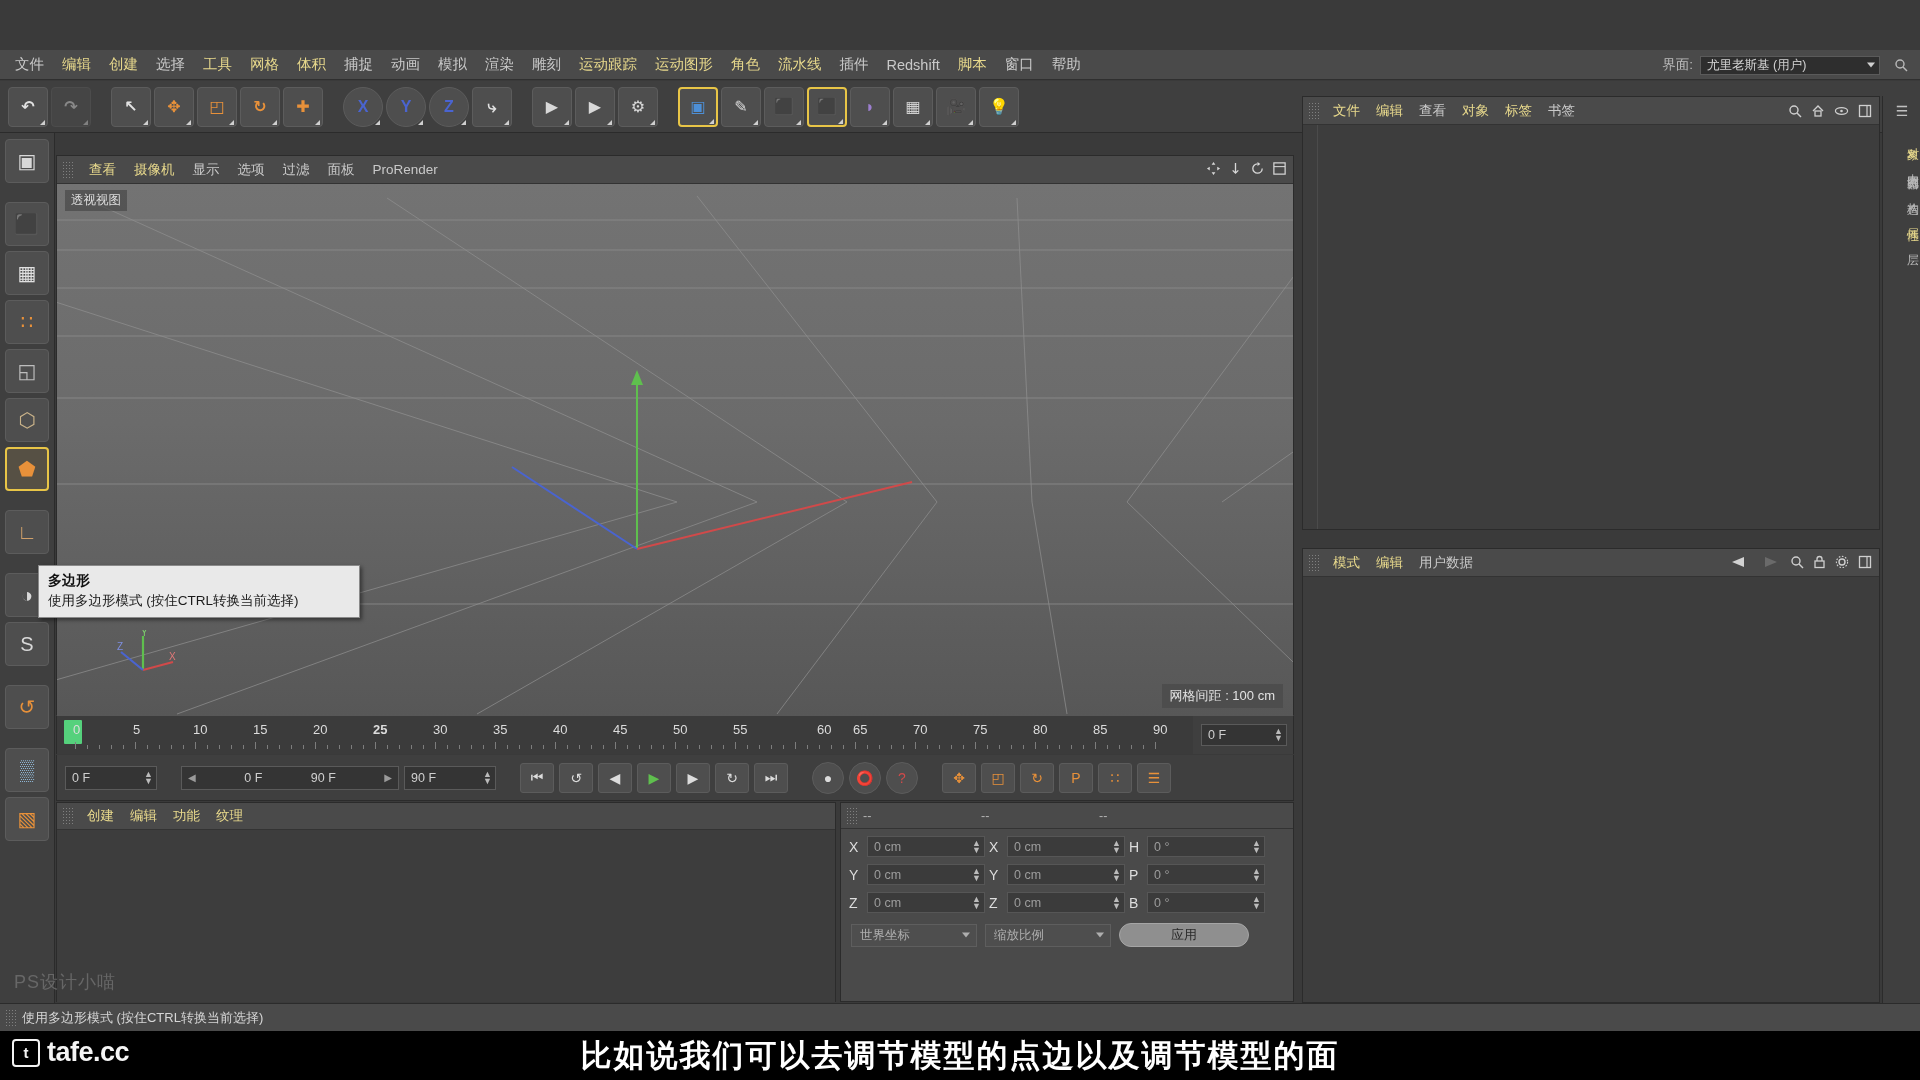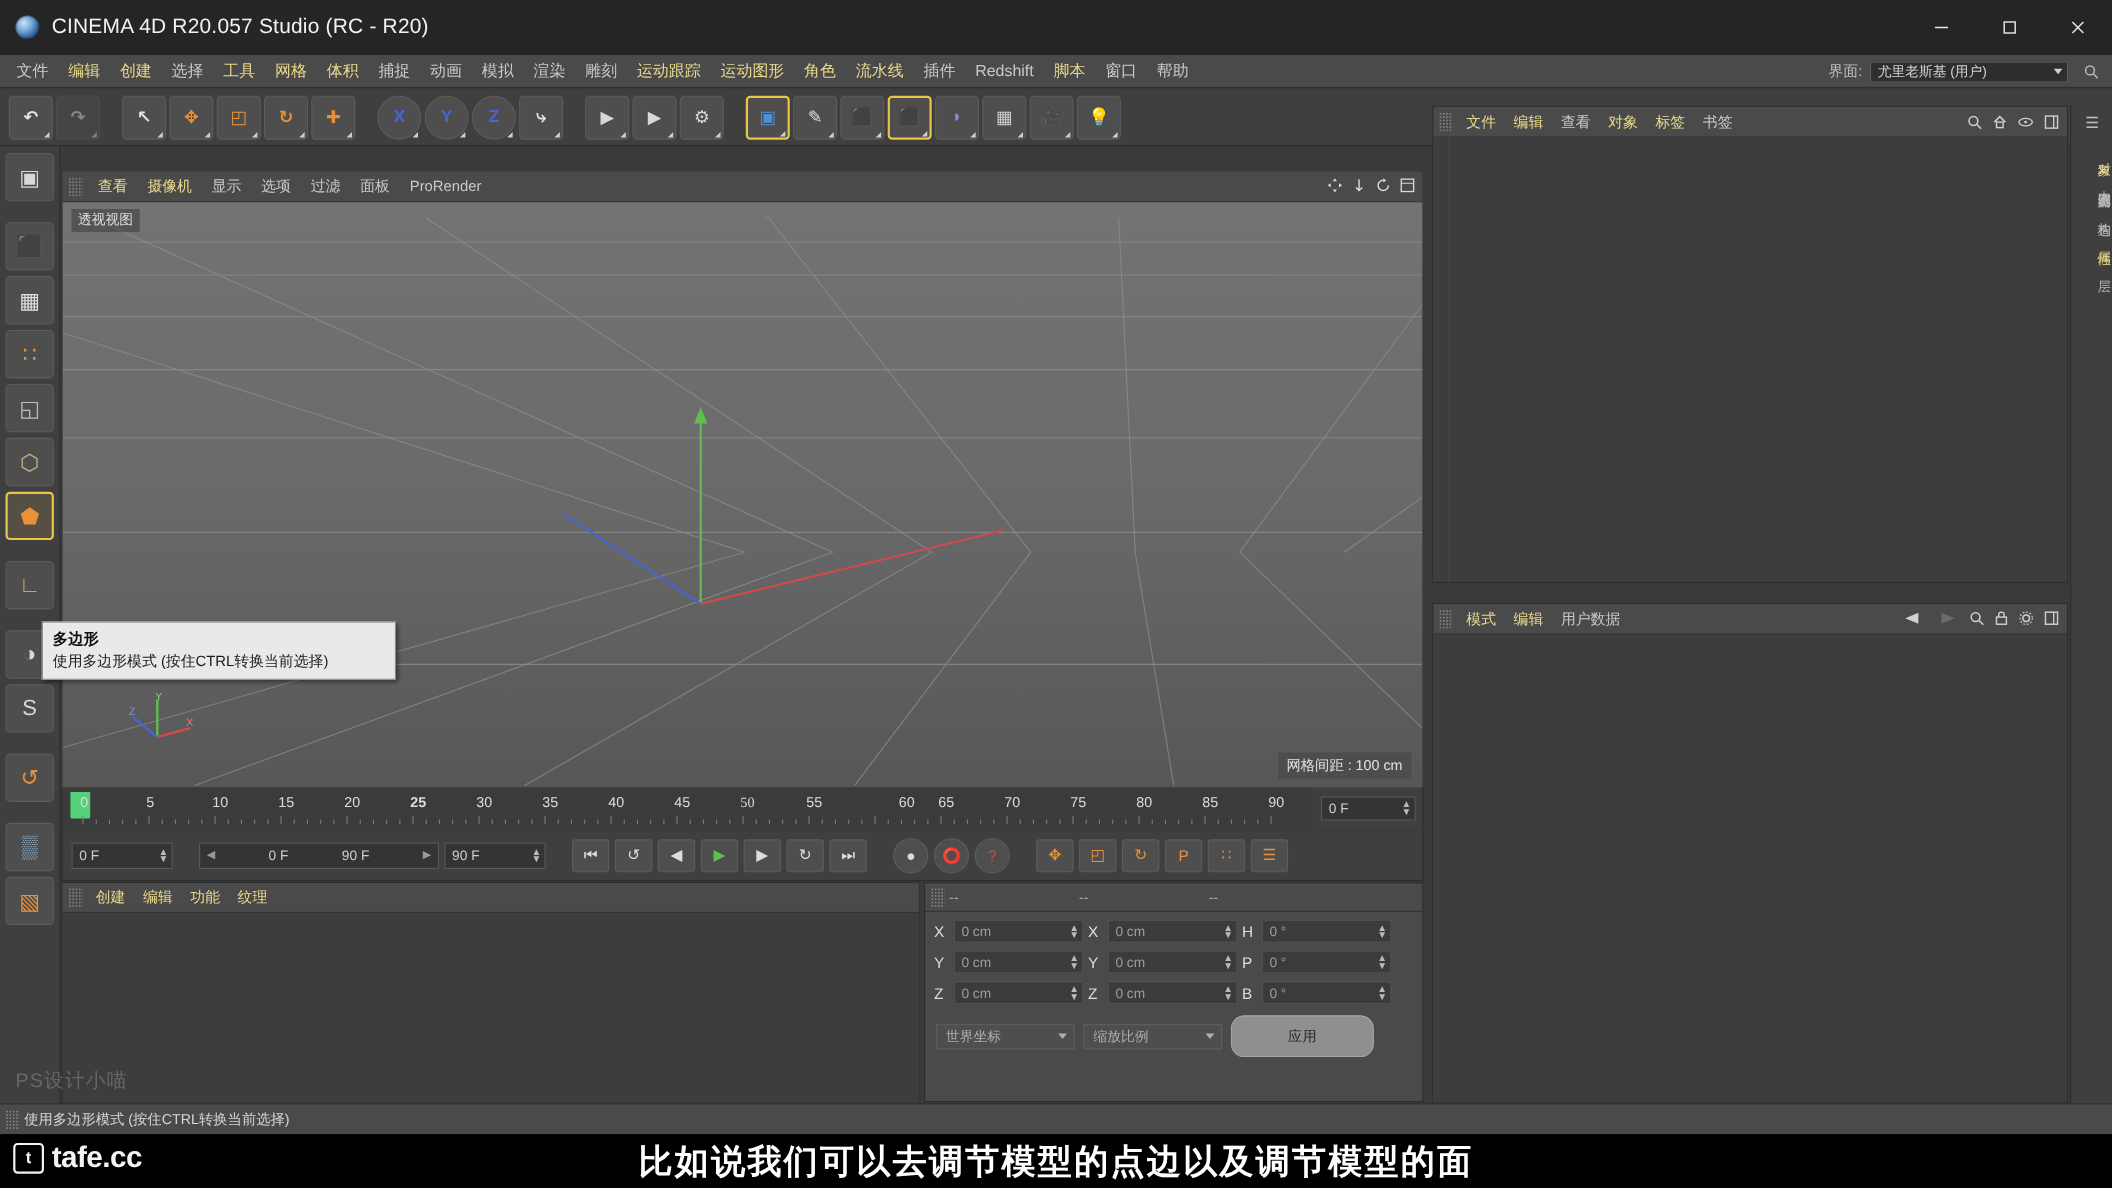--- a/index.html
+++ b/index.html
@@ -186,21 +186,21 @@
   .cp-inp{
     width:118px;height:21px;background:#3b3b3b;border:1px solid #565656;
     color:#9d9d9d;font-size:12.5px;display:flex;align-items:center;padding-left:6px;position:relative;flex:none;
   }
   .cp-bot{ display:flex;align-items:center;gap:8px;padding:3px 8px 0 10px; }
   .cp-sel{
     width:126px;height:23px;background:#4e4e4e;border:1px solid #5e5e5e;color:#aeaeae;
     font-size:12.5px;display:flex;align-items:center;padding-left:8px;position:relative;flex:none;
   }
   .cp-apply{
-    width:130px;height:38px;background:#8f8f8f;border:1px solid #a5a5a5;border-radius:12px;
+    width:130px;height:24px;background:#8f8f8f;border:1px solid #a5a5a5;border-radius:12px;
     color:#2a2a2a;font-size:13px;display:flex;align-items:center;justify-content:center;flex:none;
   }
 
   
   .objpanel{
     position:absolute;left:1302px;top:96px;width:578px;height:434px;
     background:#4a4a4a;border:1px solid #2b2b2b;
   }
   .op-head{ height:28px;display:flex;align-items:center;border-bottom:1px solid #333;position:relative; }
   .op-body{ height:404px;background:#3d3d3d;position:relative; }
@@ -259,42 +259,20 @@
     display:flex;align-items:center;justify-content:center;
     color:#fff;font-size:31px;font-weight:bold;letter-spacing:2px;
     text-shadow:0 0 2px #000,1px 1px 2px #000;
   }
 </style>
 </head>
 <body>
 
 <div id="app">
 
-  <div class="titlebar">
-    <div class="title-logo"></div>
-    <div class="title-text">CINEMA 4D R20.057 Studio (RC - R20)</div>
-    <div class="win-btns">
-      <div class="win-btn">
-        <svg width="16" height="16" viewBox="0 0 16 16">
-            <line x1="2" y1="8" x2="14" y2="8" stroke="#e8e8e8" stroke-width="1.3"></line>
-          </svg>
-      </div>
-      <div class="win-btn">
-        <svg width="16" height="16" viewBox="0 0 16 16">
-            <rect x="3" y="3" width="10" height="10" fill="none" stroke="#e8e8e8" stroke-width="1.3"></rect>
-          </svg>
-      </div>
-      <div class="win-btn close">
-        <svg width="16" height="16" viewBox="0 0 16 16">
-            <line x1="3" y1="3" x2="13" y2="13" stroke="#e8e8e8" stroke-width="1.4"></line>
-            <line x1="13" y1="3" x2="3" y2="13" stroke="#e8e8e8" stroke-width="1.4"></line>
-          </svg>
-      </div>
-    </div>
-  </div>
 
   <div class="menubar" id="menubar">
     <div class="menu-item first">文件</div>
       <div class="menu-item hl">编辑</div>
       <div class="menu-item hl">创建</div>
       <div class="menu-item">选择</div>
       <div class="menu-item hl">工具</div>
       <div class="menu-item hl">网格</div>
       <div class="menu-item hl">体积</div>
       <div class="menu-item">捕捉</div>
@@ -578,21 +556,21 @@
     <div class="tl-tick" style="left: 16px;">0</div>
         <div class="tl-tick" style="left: 76px;">5</div>
         <div class="tl-tick" style="left: 136px;">10</div>
         <div class="tl-tick" style="left: 196px;">15</div>
         <div class="tl-tick" style="left: 256px;">20</div>
         <div class="tl-tick" style="left: 316px; font-weight: bold;">25</div>
         <div class="tl-tick" style="left: 376px;">30</div>
         <div class="tl-tick" style="left: 436px;">35</div>
         <div class="tl-tick" style="left: 496px; text-align: center;">40</div>
         <div class="tl-tick" style="left: 556px;">45</div>
-        <div class="tl-tick" style="left: 616px; font-family: Liberation Serif, serif;">50</div>
+        <div class="tl-tick" style="left: 616px;">50</div>
         <div class="tl-tick" style="left: 676px;">55</div>
         <div class="tl-tick" style="left: 760px;">60</div>
         <div class="tl-tick" style="left: 796px;">65</div>
         <div class="tl-tick" style="left: 856px;">70</div>
         <div class="tl-tick" style="left: 916px;">75</div>
         <div class="tl-tick" style="left: 976px;">80</div>
         <div class="tl-tick" style="left: 1036px;">85</div>
         <div class="tl-tick" style="left: 1096px;">90</div>
         <div class="tl-minor" style="left: 18px; height: 7px;"></div>
         <div class="tl-minor" style="left: 30px; height: 4px;"></div>

